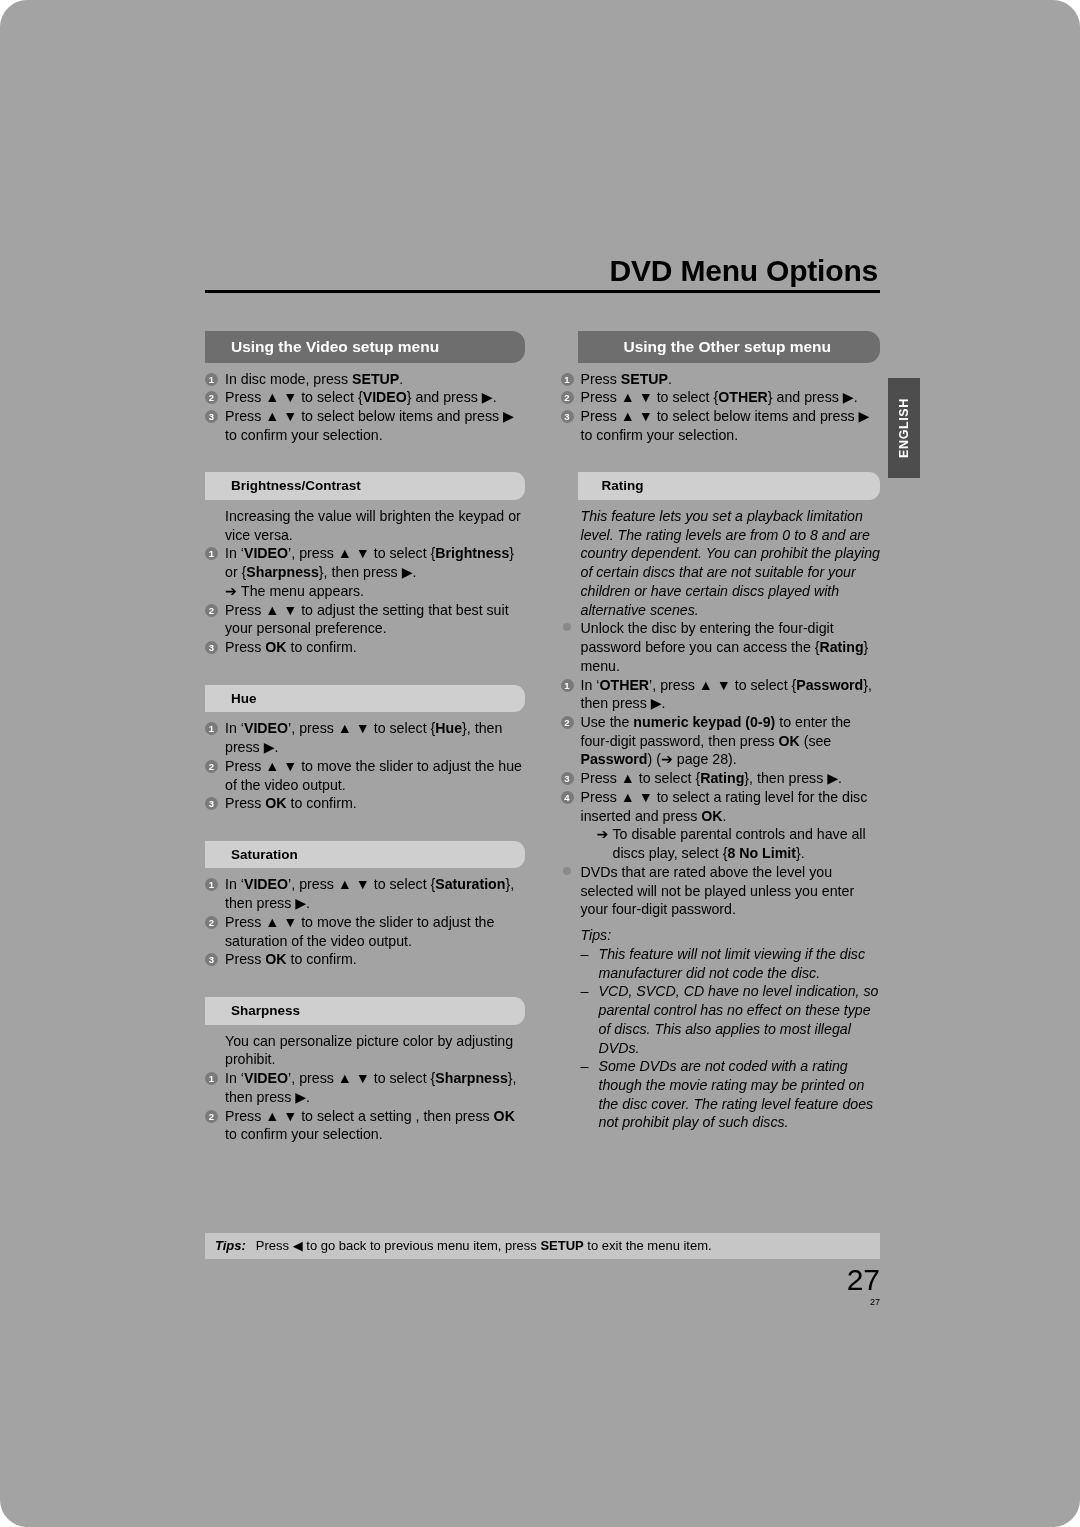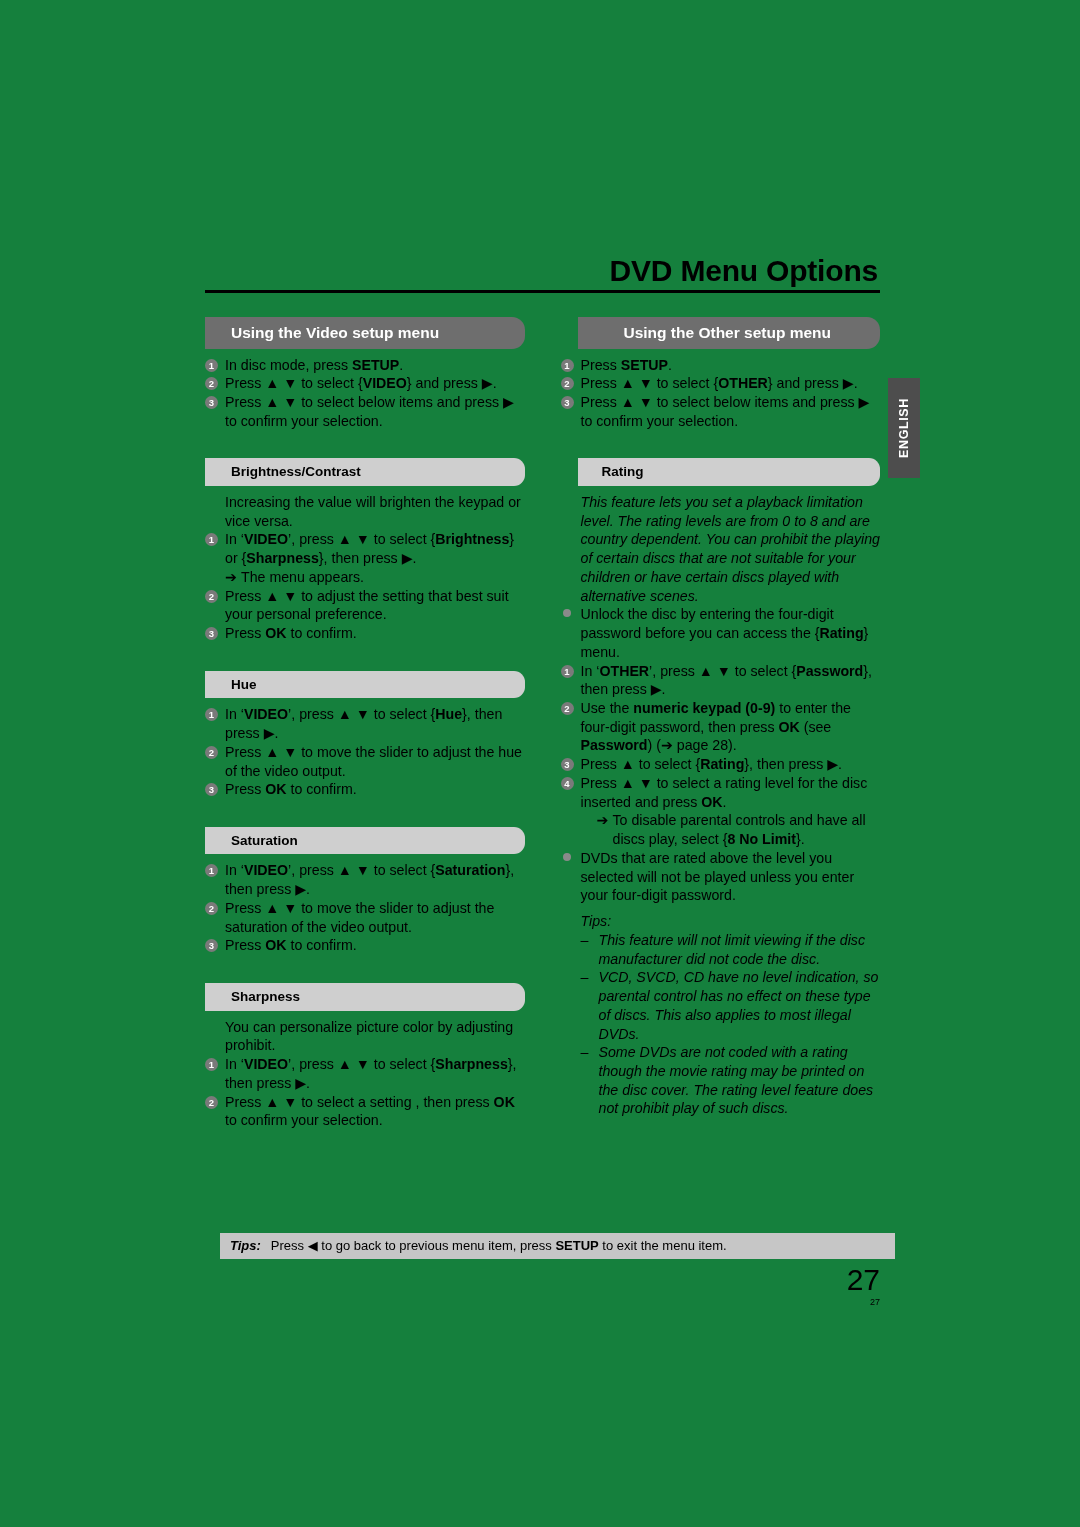--- a/index.html
+++ b/index.html
@@ -14,21 +14,22 @@
     font-family: "Liberation Sans", sans-serif;
     color: #000000;
     overflow: hidden;
   }
 
   
   .page {
     position: absolute;
     left: 0; top: 0;
     width: 1080px; height: 1527px;
-    background: #15803d;
+    background: #a3a3a3;
+    border-radius: 27px;
   }
 
   
   .title-block {
     position: absolute;
     left: 205px;
     top: 255px;
     width: 675px;
   }
   .page-title {
@@ -43,21 +44,21 @@
     margin-top: 3px;
     height: 3px;
     background: #000;
     width: 100%;
   }
 
   
   .columns {
     position: absolute;
     left: 205px;
-    top: 317px;
+    top: 331px;
     width: 675px;
     display: flex;
     gap: 36px;
   }
   .col {
     width: 327px;
   }
   .col-left { }
   .col-right { }
 
@@ -202,21 +203,20 @@
   .footer-tips {
     position: absolute;
     left: 205px;
     top: 1233px;
     width: 675px;
     background: #c6c6c6;
     font-size: 13px;
     line-height: 1.25;
     padding: 5px 8px 5px 10px;
     box-sizing: border-box;
-    margin-left: 15px;
   }
   .footer-tips .ft-label {
     font-weight: bold;
     font-style: italic;
     margin-right: 10px;
   }
 
   
   .pagenum-big {
     position: absolute;

